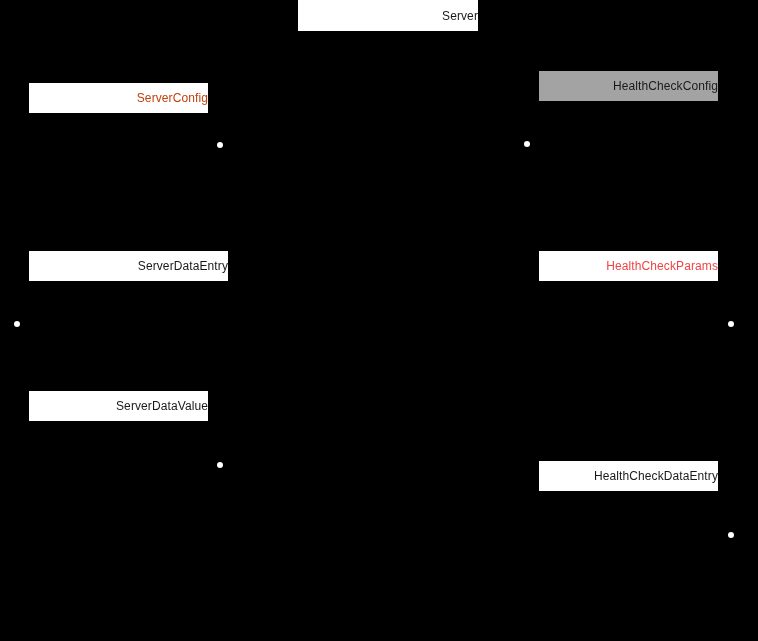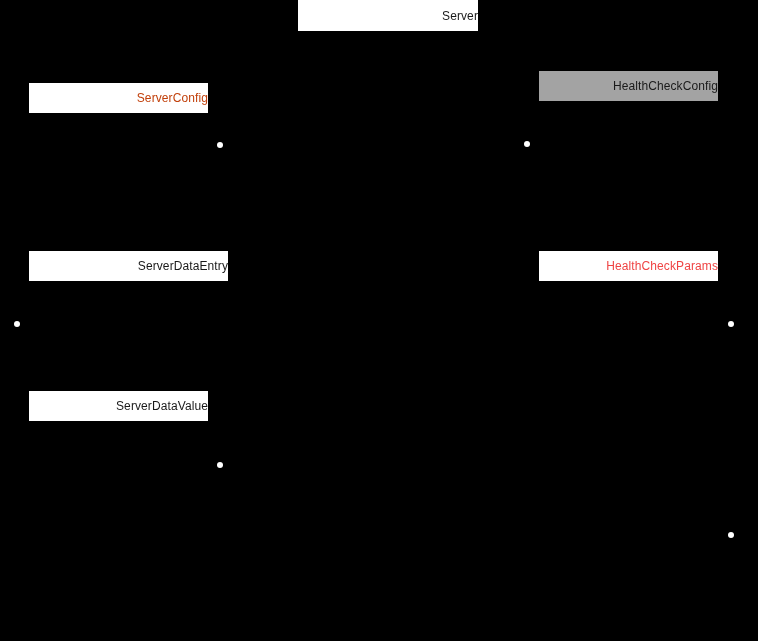--- a/index.html
+++ b/index.html
@@ -70,20 +70,23 @@
   </div>
 
   <div class="node" id="node-health-check-params" style="left: 539px; top: 251px; width: 179px; height: 30px; background: rgb(255, 255, 255); color: #ef4444;">
     <span class="node-label">HealthCheckParams</span>
   </div>
 
   <div class="node" id="node-server-data-value" style="left: 29px; top: 391px; width: 179px; height: 30px; background: rgb(255, 255, 255); color: rgb(26, 26, 26);">
     <span class="node-label">ServerDataValue</span>
   </div>
 
+  <div class="node" id="node-health-check-data-entry" style="left: 539px; top: 461px; width: 179px; height: 30px; background: rgb(255, 255, 255); color: rgb(26, 26, 26);">
+    <span class="node-label">HealthCheckDataEntry</span>
+  </div>
 
   <div class="marker" id="marker-0" style="left: 217px; top: 142px; background: rgb(255, 255, 255);"></div>
   <div class="marker" id="marker-1" style="left: 524px; top: 141px; background: rgb(255, 255, 255);"></div>
   <div class="marker" id="marker-2" style="left: 14px; top: 321px; background: rgb(255, 255, 255);"></div>
   <div class="marker" id="marker-3" style="left: 728px; top: 321px; background: rgb(255, 255, 255);"></div>
   <div class="marker" id="marker-4" style="left: 217px; top: 462px; background: rgb(255, 255, 255);"></div>
   <div class="marker" id="marker-5" style="left: 728px; top: 532px; background: rgb(255, 255, 255);"></div>
 
 </div>
 

